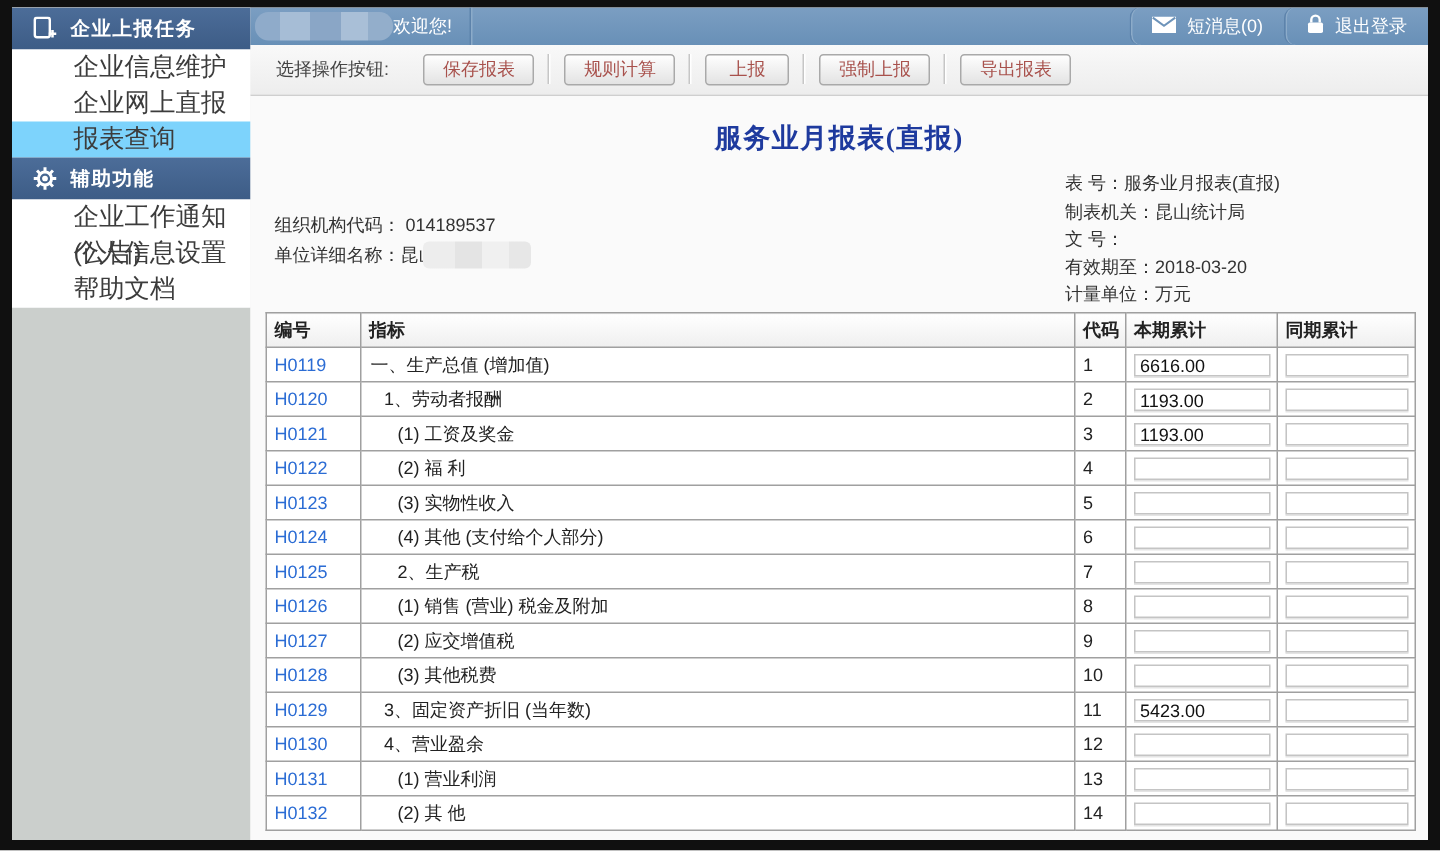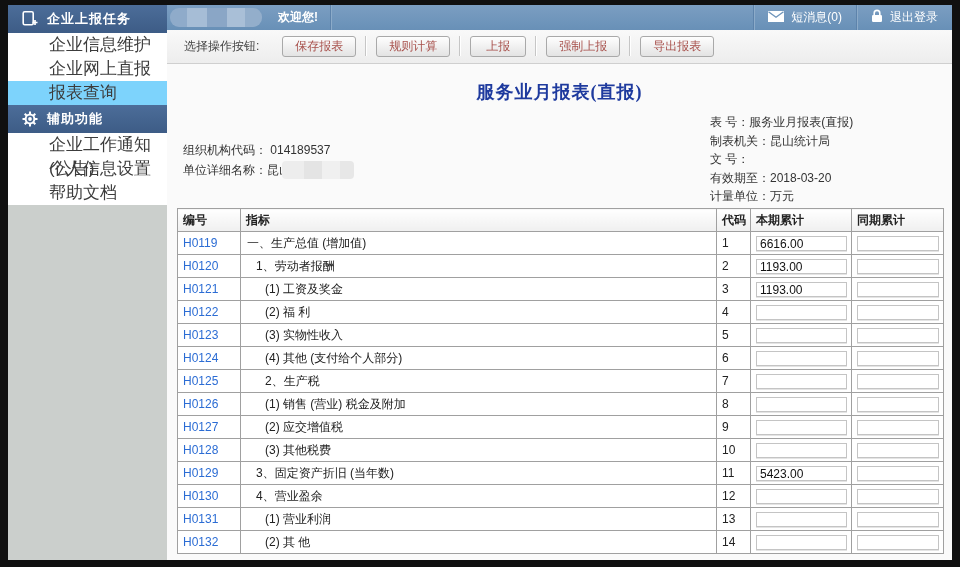--- a/index.html
+++ b/index.html
@@ -15,25 +15,25 @@
   .sb-icon { width:17px; height:17px; margin-right:9px; display:inline-flex; align-items:center; justify-content:center; }
   .sb-item { height:24px; line-height:24px; padding-left:41px; font-size:17px; color:#3c3c3c; cursor:pointer; background:#fff; }
   .sb-item.active { background:#7dd3fc; }
 
   
   .topbar { position:absolute; left:159px; top:0; right:0; height:25px;
     background:linear-gradient(#7599bd,#consistent 0%) , #6e94ba; background:linear-gradient(#7b9ec2,#6890b7);
     display:flex; align-items:center; color:#fff; font-size:12px; }
   .blur-blob { border-radius:9px; background:linear-gradient(90deg,#8fabca 0 18%,#a6bdd6 18% 40%,#8aa6c6 40% 62%,#a9bfd7 62% 82%,#93aecb 82%); }
   .company-blob { width:92px; height:19px; margin-left:3px; }
-  .welcome { margin-left:16px;font-weight:bold; }
+  .welcome { margin-left:0; }
   .tb-sep { width:2px; height:25px; border-left:1px solid #5d83ab; border-right:1px solid #8cabc9; margin-left:12px; }
   .tb-spacer { flex:1; }
   .tb-item { display:flex; align-items:center; gap:7px; padding:0 14px; height:25px; cursor:pointer;
-    border-left:1px solid #5d83ab; box-shadow:inset 1px 0 0 #8cabc9; }
+    border-left:1px solid #5d83ab; box-shadow:inset 1px 0 0 #8cabc9;border-radius:7px; }
 
   
   .toolbar { position:absolute; left:159px; top:25px; right:0; height:34px;
     background:linear-gradient(#f9f9f9,#ededed); border-bottom:1px solid #cfcfcf;
     display:flex; align-items:center; font-size:12px; }
   .toolbar-label { color:#444; margin-left:17px; margin-right:14px; }
   .tool-btn { font-family:"Liberation Sans", sans-serif; font-size:12px; color:#a8514c;
     background:linear-gradient(#fefefe,#e3e3e3); border:1px solid #a9a9a9; border-radius:3px;
     height:21px; min-width:56px; padding:0 12px; margin:0 9px; cursor:pointer; }
   .tool-sep { width:2px; height:20px; border-left:1px solid #c6c6c6; border-right:1px solid #ffffff; }

